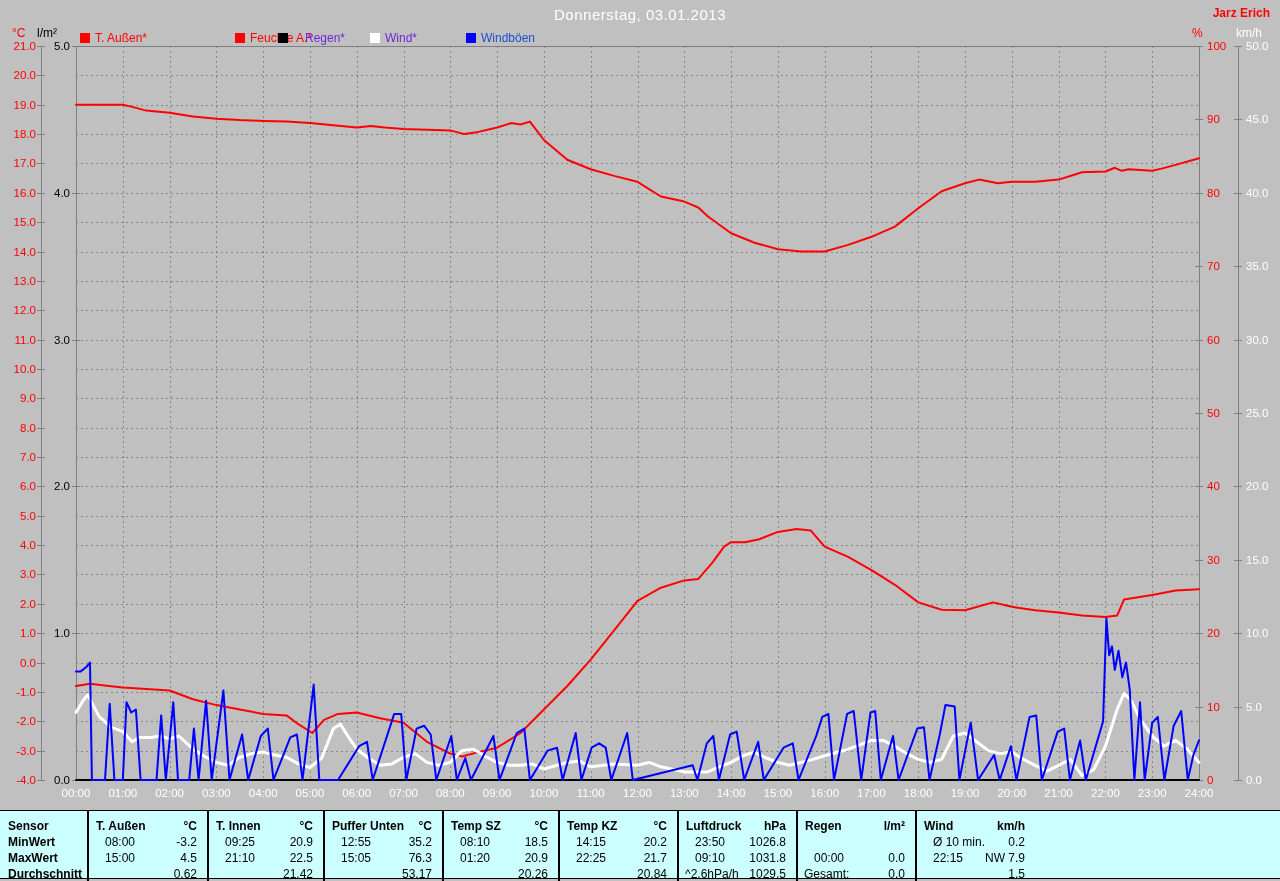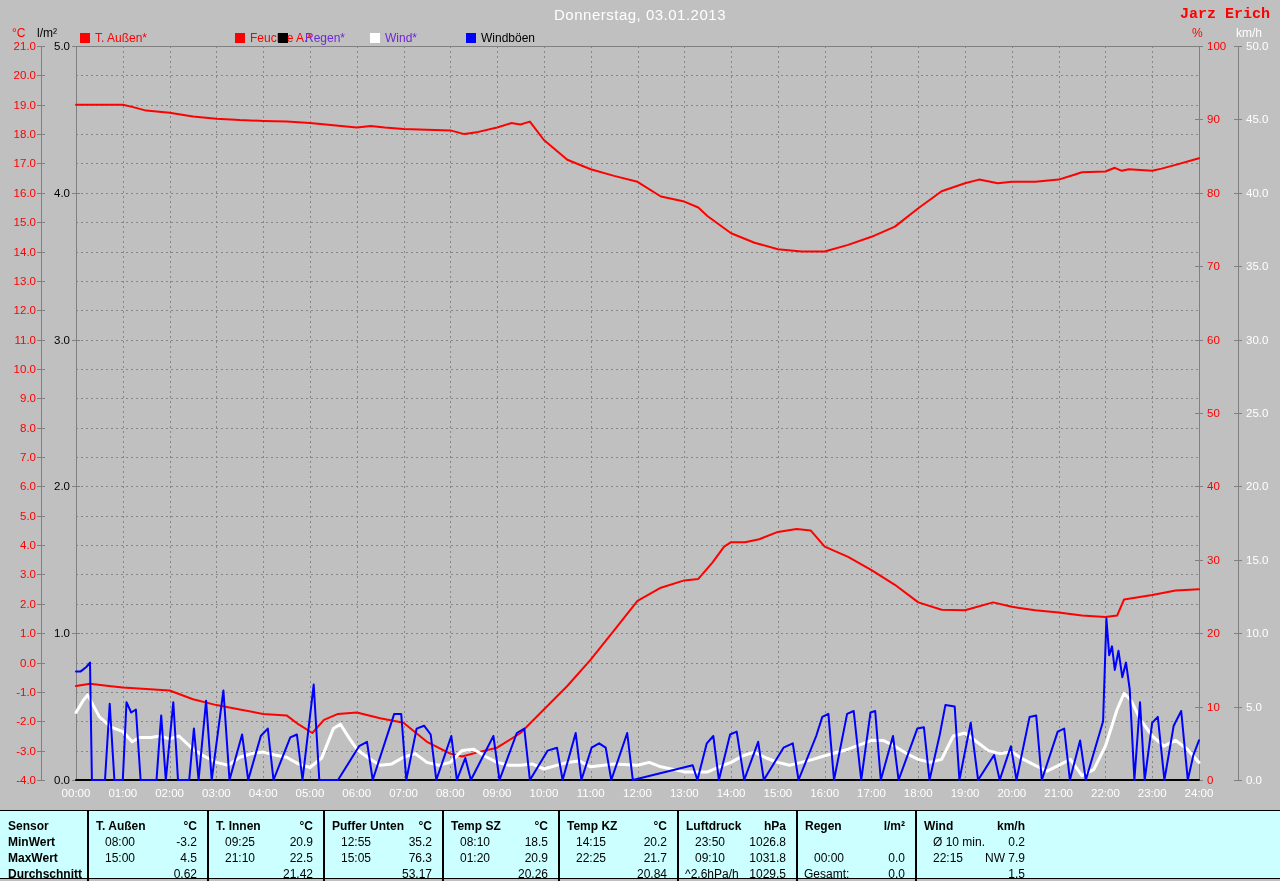--- a/index.html
+++ b/index.html
@@ -1,21 +1,21 @@
 <!DOCTYPE html>
 <html><head>
 <meta charset="utf-8">
 <style>
   html,body{margin:0;padding:0;background:#c0c0c0;}
   #stage{position:relative;width:1280px;height:881px;background:var(--bg,#c0c0c0);
          font-family:"Liberation Sans",sans-serif;overflow:hidden;}
   #chart{position:absolute;left:0;top:0;width:1280px;height:881px;}
   .title{position:absolute;left:0;right:0;top:6px;text-align:center;color:#ffffff;
          font-size:15px;letter-spacing:0.5px;}
-  .author{position:absolute;right:10px;top:6px;color:#ff0000;font-size:15px;font-weight:bold;font-family:Liberation Mono, monospace;}
+  .author{position:absolute;right:10px;top:6px;color:#ff0000;font-size:12px;font-weight:bold;}
   .unit{position:absolute;top:26px;font-size:12px;}
   #u-temp{left:12px;} #u-rain{left:37px;} #u-hum{left:1192px;} #u-wind{left:1236px;}
   #legend{position:absolute;left:0;top:31px;width:1280px;height:16px;}
   .leg-item{position:absolute;top:0;height:14px;display:flex;align-items:center;font-size:12px;}
   .leg-sq{width:10px;height:10px;display:inline-block;margin-right:5px;}
   #stats{position:absolute;left:0;top:810px;width:1280px;height:69px;background:#ccffff;
          border-top:1px solid #000;border-bottom:1px solid #000;box-sizing:border-box;
          display:grid;grid-template-columns:87px 120px 116px 119px 116px 119px 119px 119px 120px 1fr;
          font-size:12px;color:#000;}
   .tcol{display:flex;flex-direction:column;padding-top:7px;}
@@ -243,21 +243,21 @@
       <div class="leg-item" style="left: 278px;">
         <span class="leg-sq" style="background: rgb(0, 0, 0);"></span>
         <span style="color: #6d28d9; margin-left: 12px;">Regen*</span>
       </div>
       <div class="leg-item" style="left: 370px;">
         <span class="leg-sq" style="background: rgb(255, 255, 255);"></span>
         <span style="color: #6d28d9;">Wind*</span>
       </div>
       <div class="leg-item" style="left: 466px;">
         <span class="leg-sq" style="background: rgb(0, 0, 255);"></span>
-        <span style="color: #000000;">Windböen</span>
+        <span style="color: #1d4ed8;">Windböen</span>
       </div>
     </div>
   <div id="stats" style="background: rgb(204, 255, 255); color: rgb(0, 0, 0);">
       <div class="tcol">
         <div class="tline">
           <span class="rowlab">Sensor</span>
         </div>
         <div class="tline">
           <span class="rowlab">MinWert</span>
         </div>

